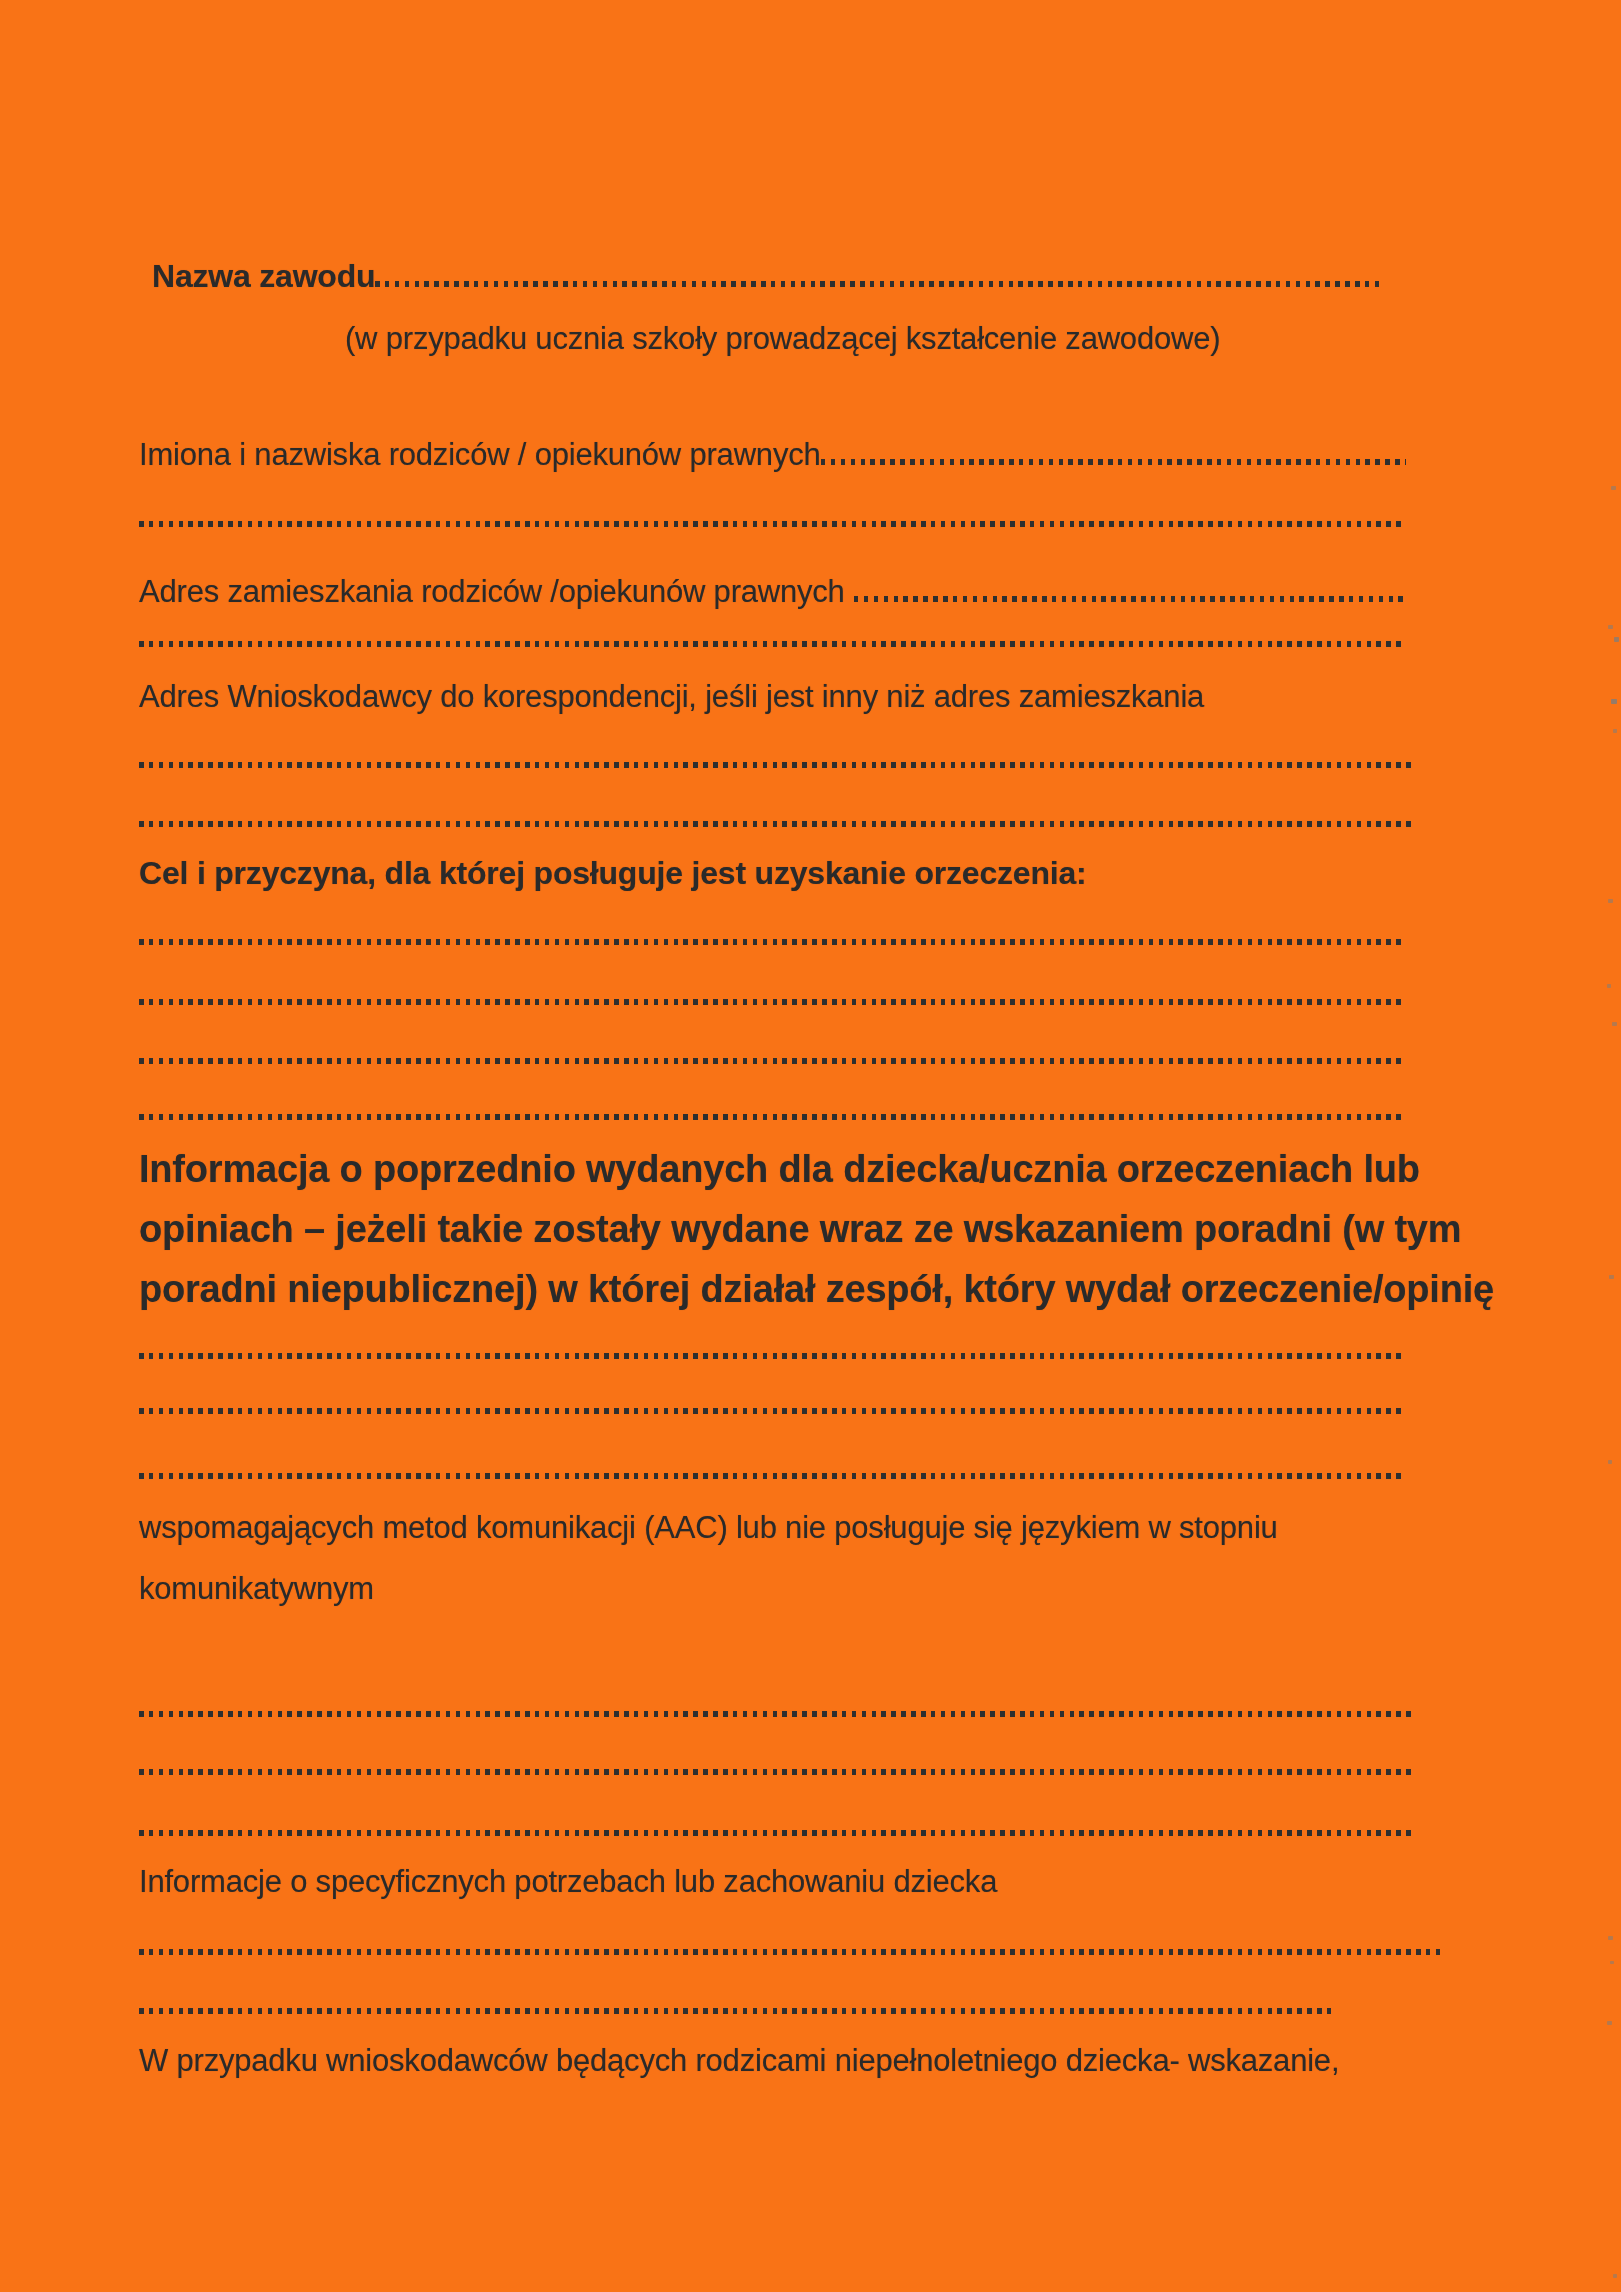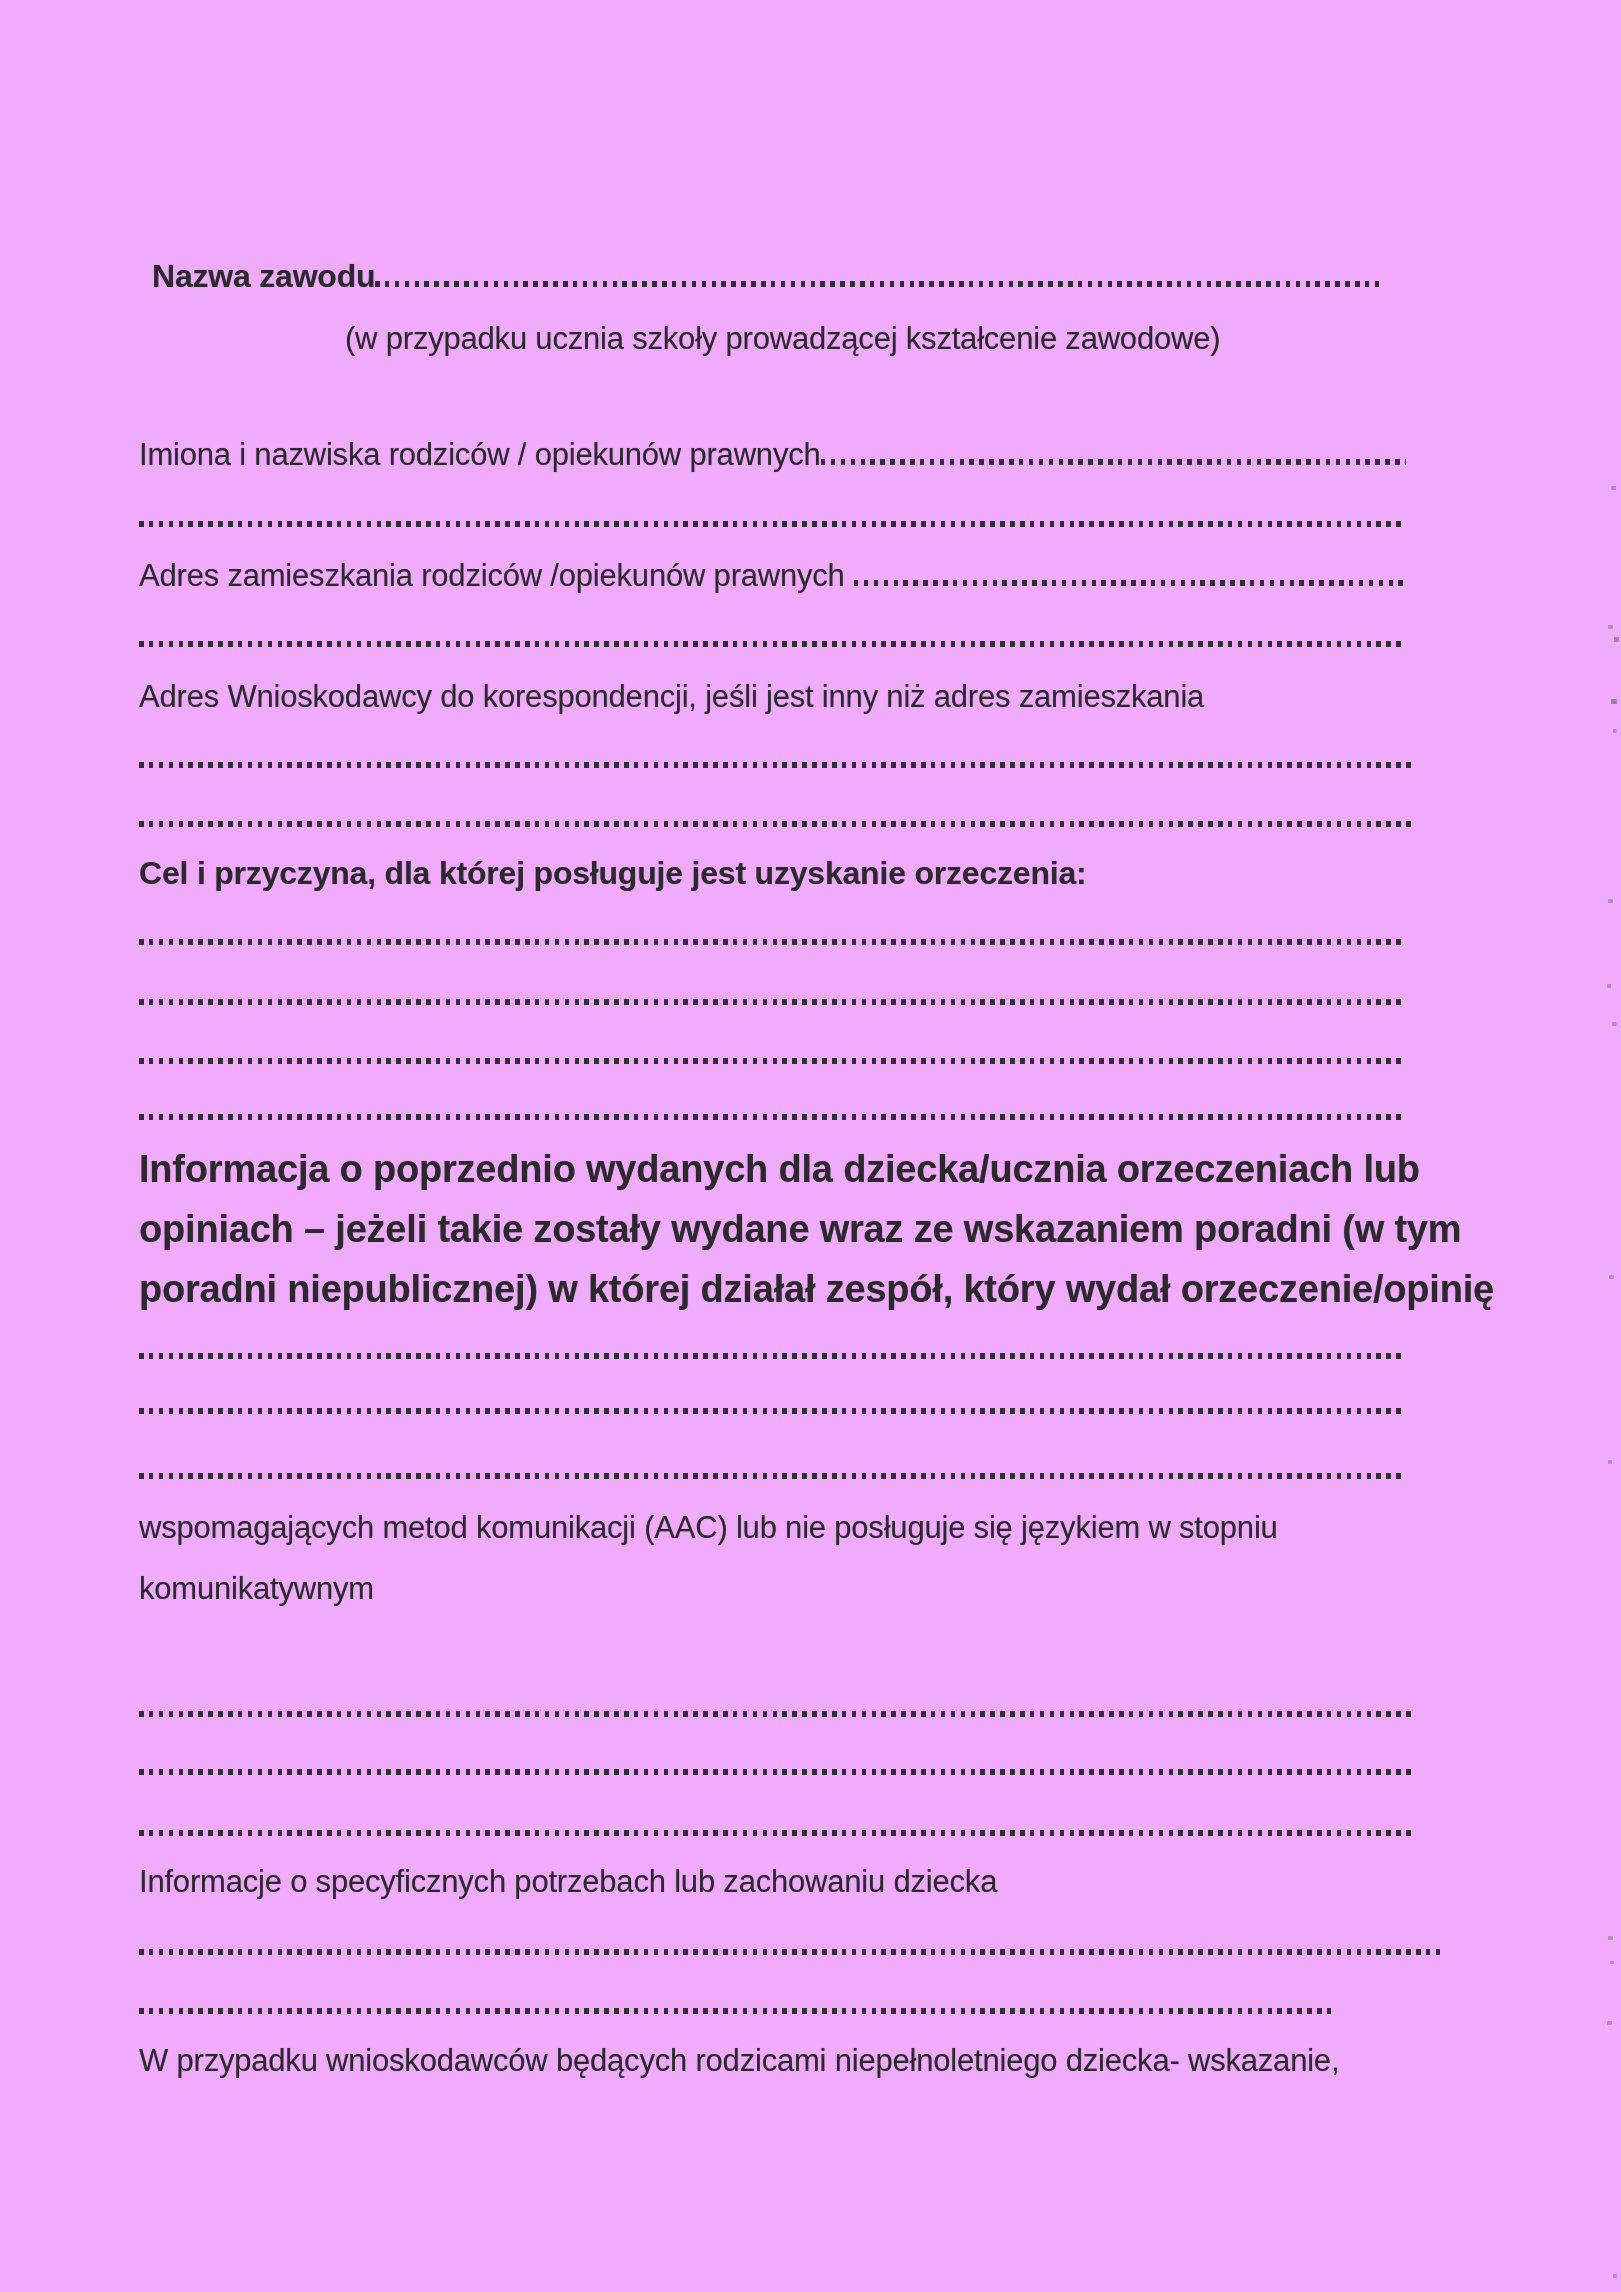--- a/index.html
+++ b/index.html
@@ -1,20 +1,20 @@
 <!DOCTYPE html>
 <html lang="pl" style="font-size:14.3px"><head>
 <meta charset="utf-8">
 <style>
   html,body { margin:0; padding:0; background:#e8e8e8; }
   .page {
     position:relative;
     width:1621px; height:2293px;
     margin:0 auto;
-    background:#f0abfc;
+    background:#f97316;
     overflow:hidden;
     font-family:"Liberation Sans", sans-serif;
     color:#2a2a2a;
   }
   
   .line {
     position:absolute;
     left:139px;
     font-size:31px;
     line-height:39px;
@@ -74,21 +74,21 @@
   <div class="line" style="top:319px; left:345px;">
     <span>(w przypadku ucznia szkoły prowadzącej kształcenie zawodowe)</span>
   </div>
 
   <div class="line" style="top:435px; width:1267px;">
     <span>Imiona i nazwiska rodziców / opiekunów prawnych</span>
     <span class="leader"></span>
   </div>
   <div class="dotline" style="top:521px; width:1267px;"></div>
 
-  <div class="line" style="top:556px; width:1267px;">
+  <div class="line" style="top:572px; width:1267px;">
     <span>Adres zamieszkania rodziców /opiekunów prawnych</span>
     <span class="leader gap"></span>
   </div>
   <div class="dotline" style="top:641px; width:1267px;"></div>
 
   <div class="line" style="top:677px;">
     <span>Adres Wnioskodawcy do korespondencji, jeśli jest inny niż adres zamieszkania</span>
   </div>
   <div class="dotline" style="top:762px; width:1272px;"></div>
   <div class="dotline" style="top:821px; width:1272px;"></div>

